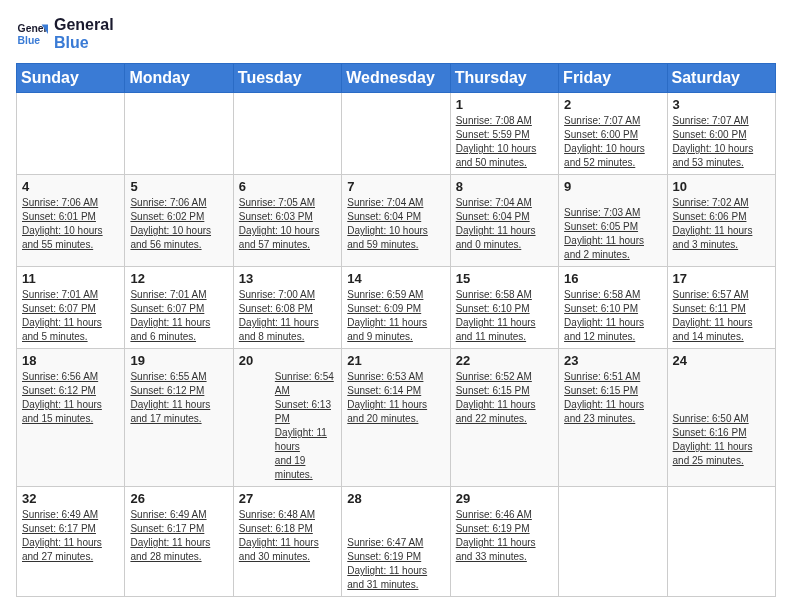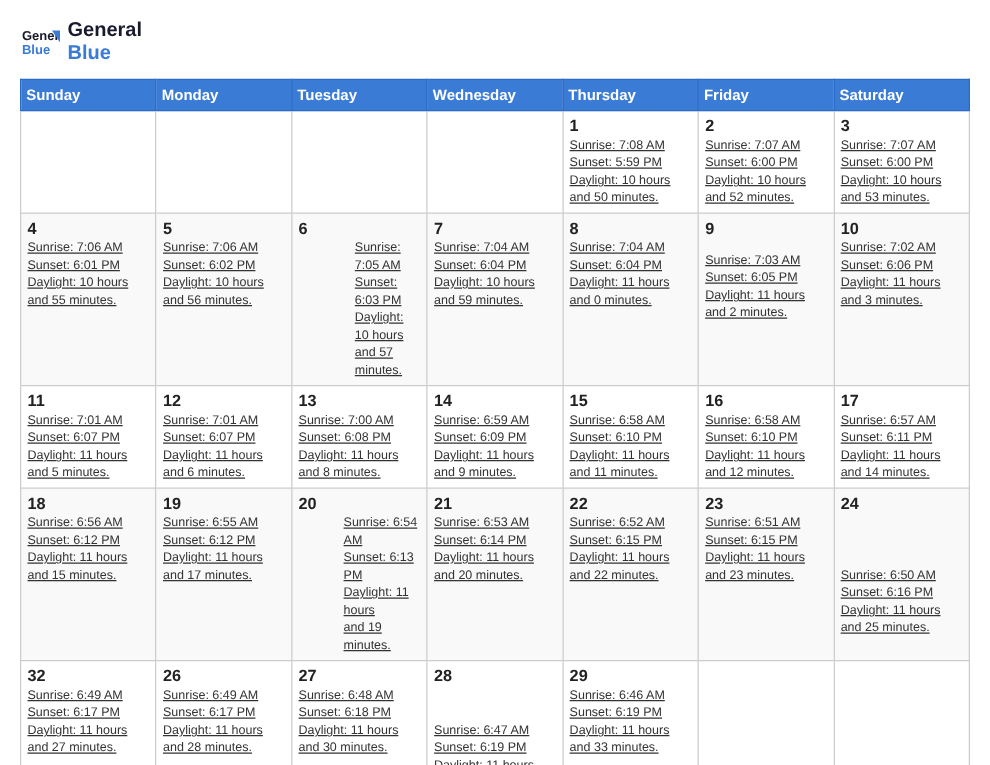--- a/index.html
+++ b/index.html
@@ -38,21 +38,21 @@
       color: #444;
     }
     .calendar {
       width: 100%;
       border-collapse: collapse;
       border: 1px solid #ccc;
     }
     .calendar th {
       background: #3a7bd5;
       color: #fff;
-      font-size: 12px;
+      font-size: 16px;
       font-weight: bold;
       padding: 5px 4px;
       text-align: left;
       border: 1px solid #2a6bc5;
     }
     .calendar td {
       width: 14.28%;
       vertical-align: top;
       border: 1px solid #ccc;
       padding: 4px 5px;
@@ -148,21 +148,21 @@
         </td>
         <td>
           <span class="day-num">5</span>
           <div class="day-info" style="white-space: pre-line;">Sunrise: 7:06 AM
 Sunset: 6:02 PM
 Daylight: 10 hours
 and 56 minutes.</div>
         </td>
         <td>
           <span class="day-num">6</span>
-          <div class="day-info" style="white-space: pre-line; margin-left: 45px;">Sunrise: 7:05 AM
+          <div class="day-info" style="white-space: pre-line;">Sunrise: 7:05 AM
 Sunset: 6:03 PM
 Daylight: 10 hours
 and 57 minutes.</div>
         </td>
         <td>
           <span class="day-num">7</span>
           <div class="day-info" style="white-space: pre-line;">Sunrise: 7:04 AM
 Sunset: 6:04 PM
 Daylight: 10 hours
 and 59 minutes.</div>

